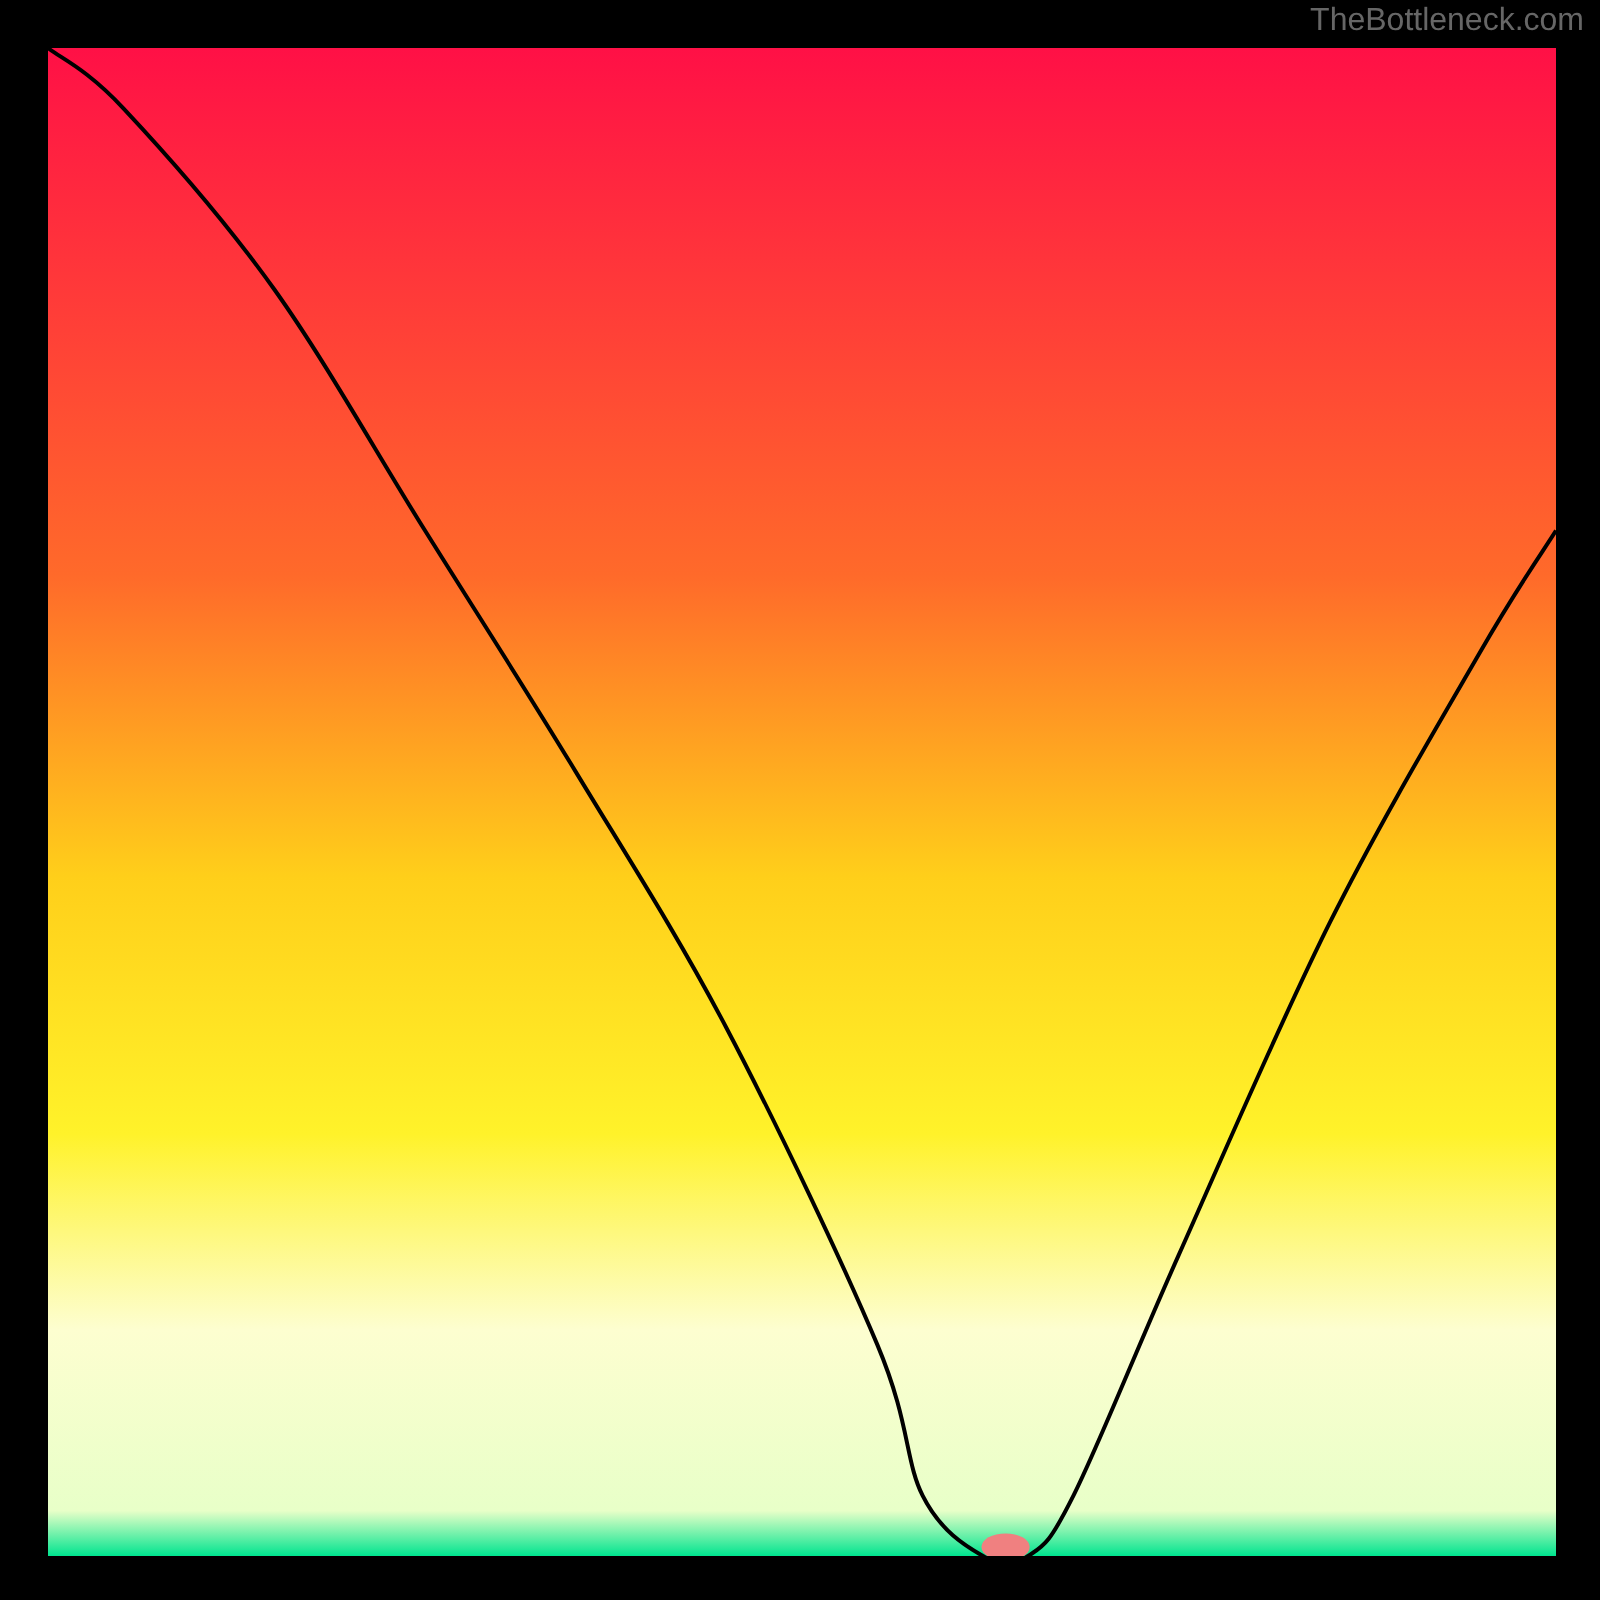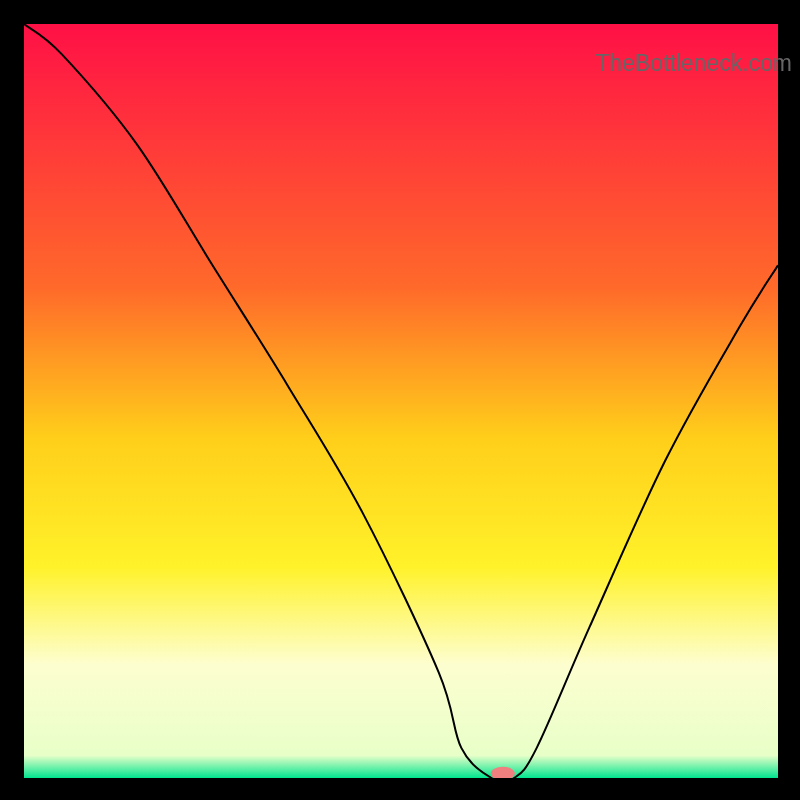--- a/index.html
+++ b/index.html
@@ -15,23 +15,22 @@
     position: relative;
     width: 800px;
     height: 800px;
     background: #000;
   }
   .watermark {
     position: absolute;
     top: 2px;
     right: 8px;
     color: #666;
-    font-size: 23px;
+    font-size: 16px;
     z-index: 10;
-    margin-top: 48px;
   }
   .plot {
     position: absolute;
     left: 24px;
     top: 24px;
     width: 754px;
     height: 754px;
   }
   svg {
     display: block;

